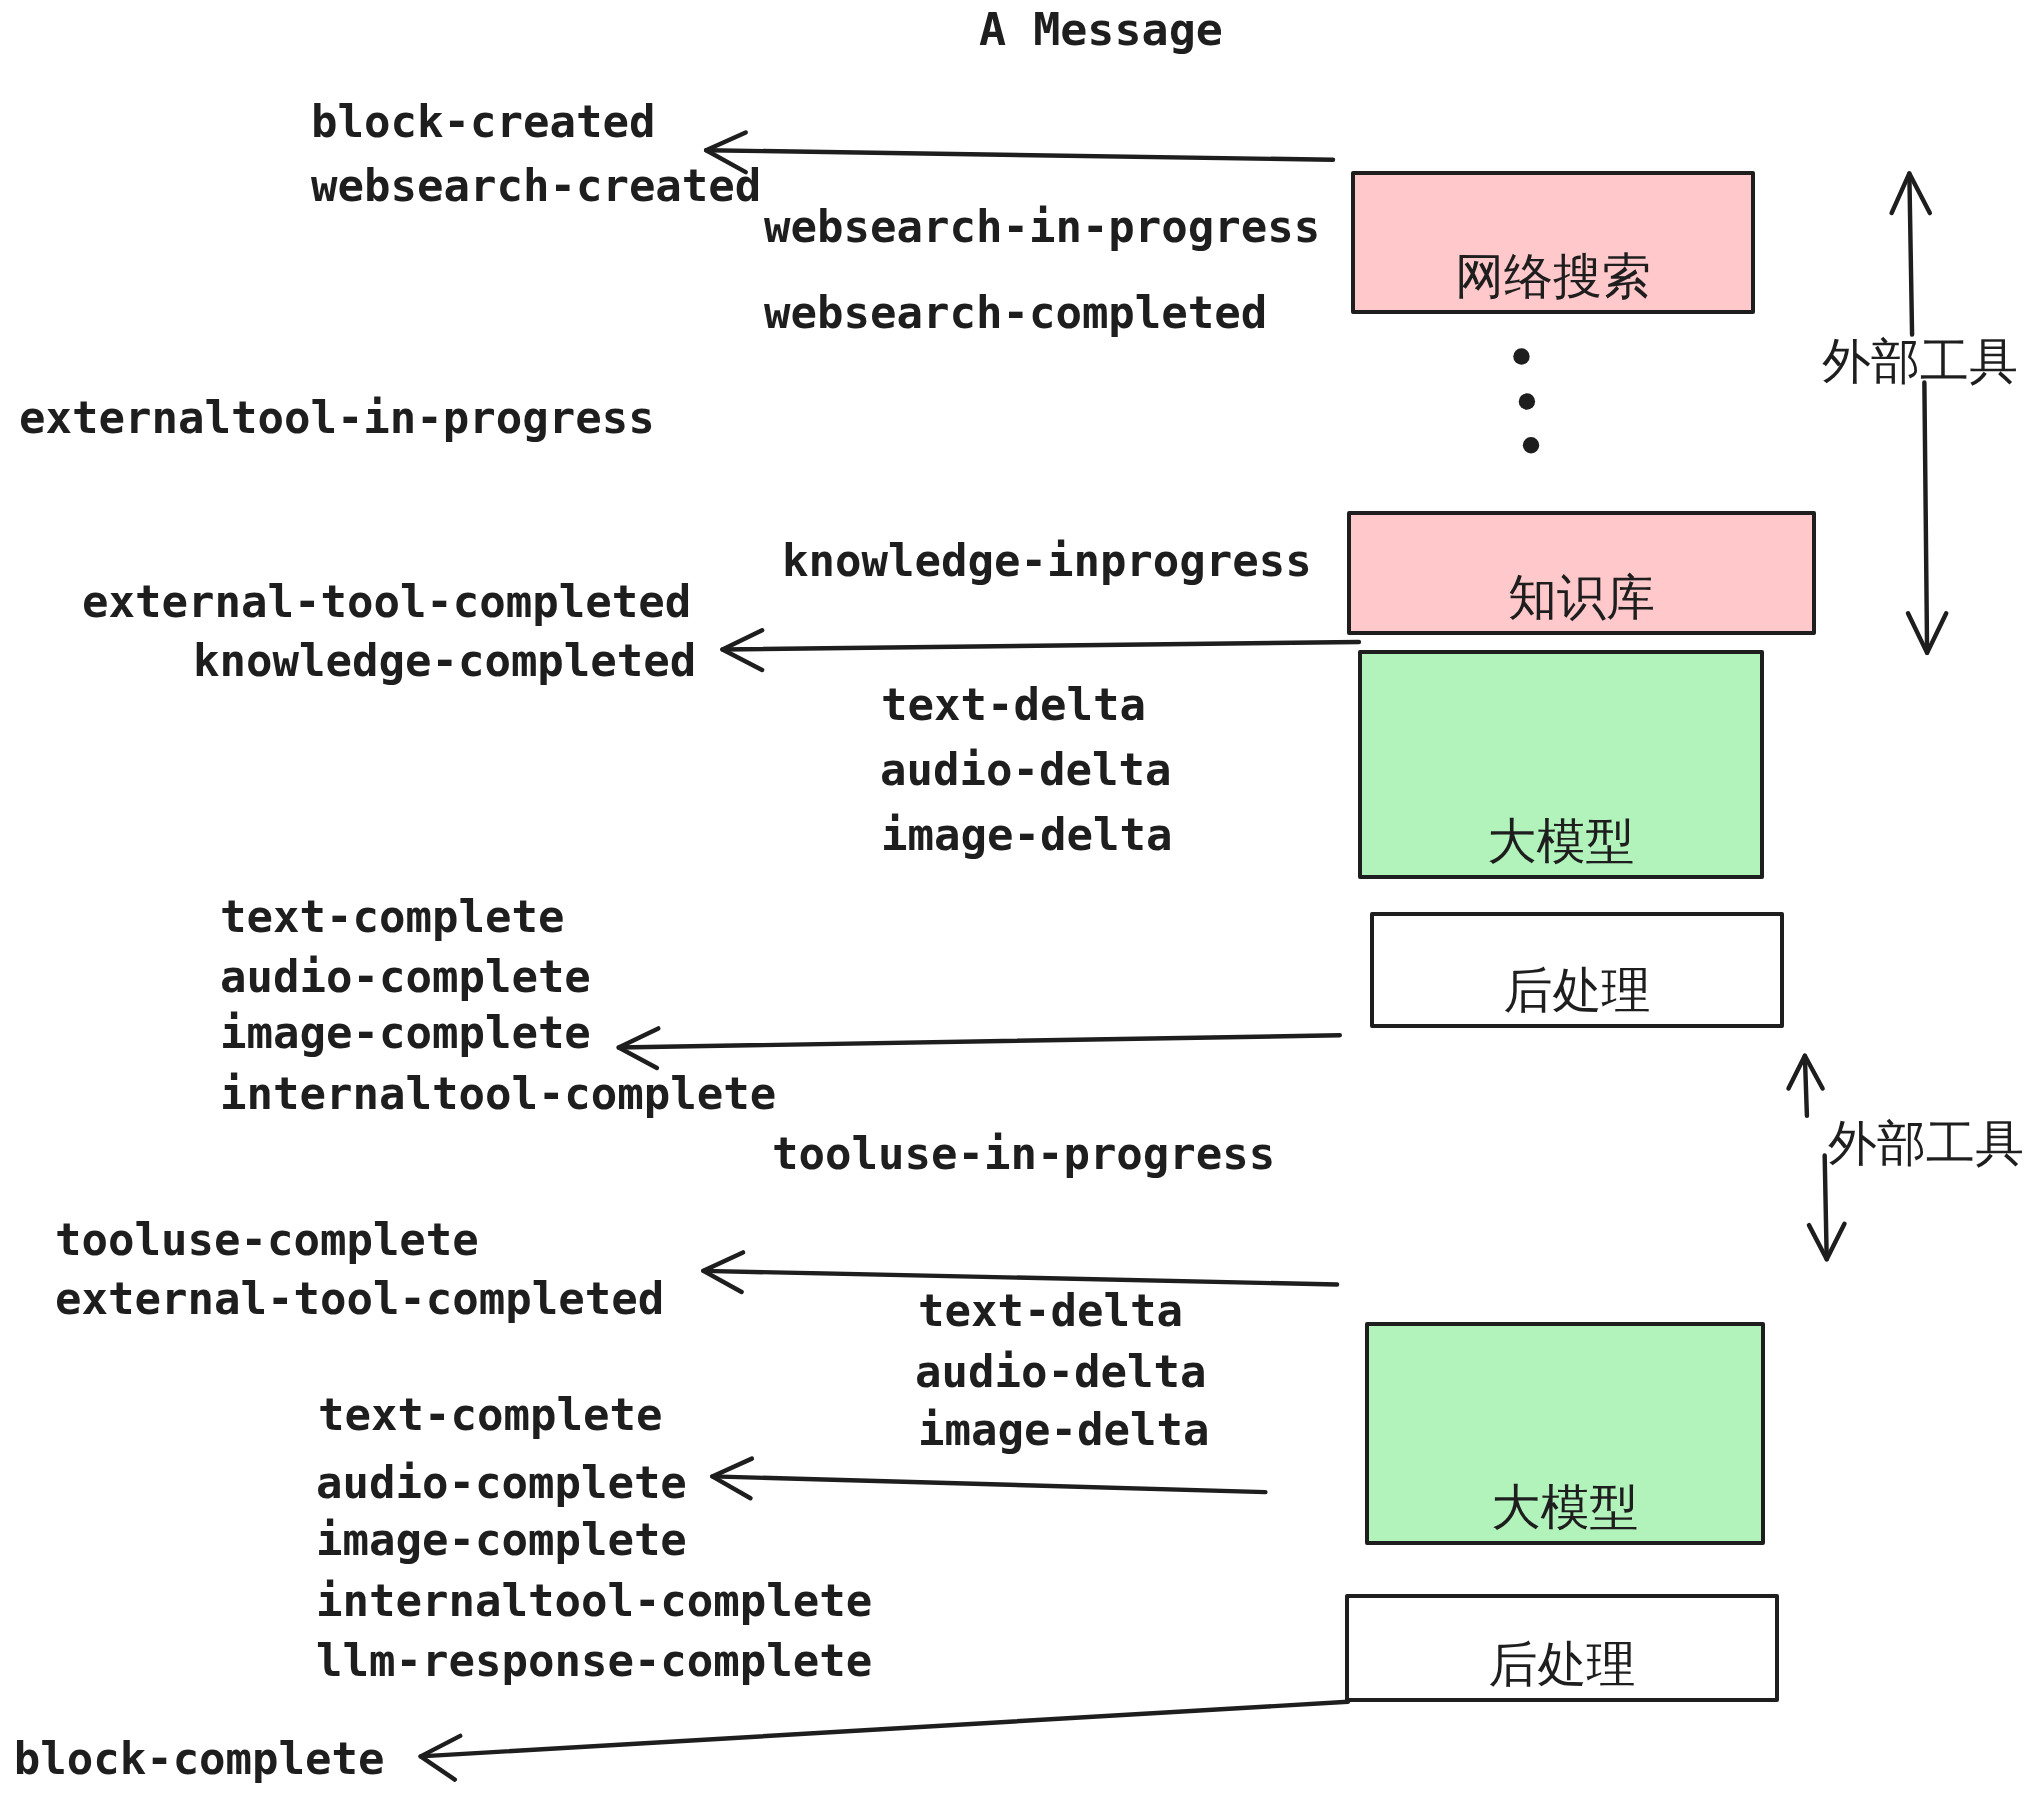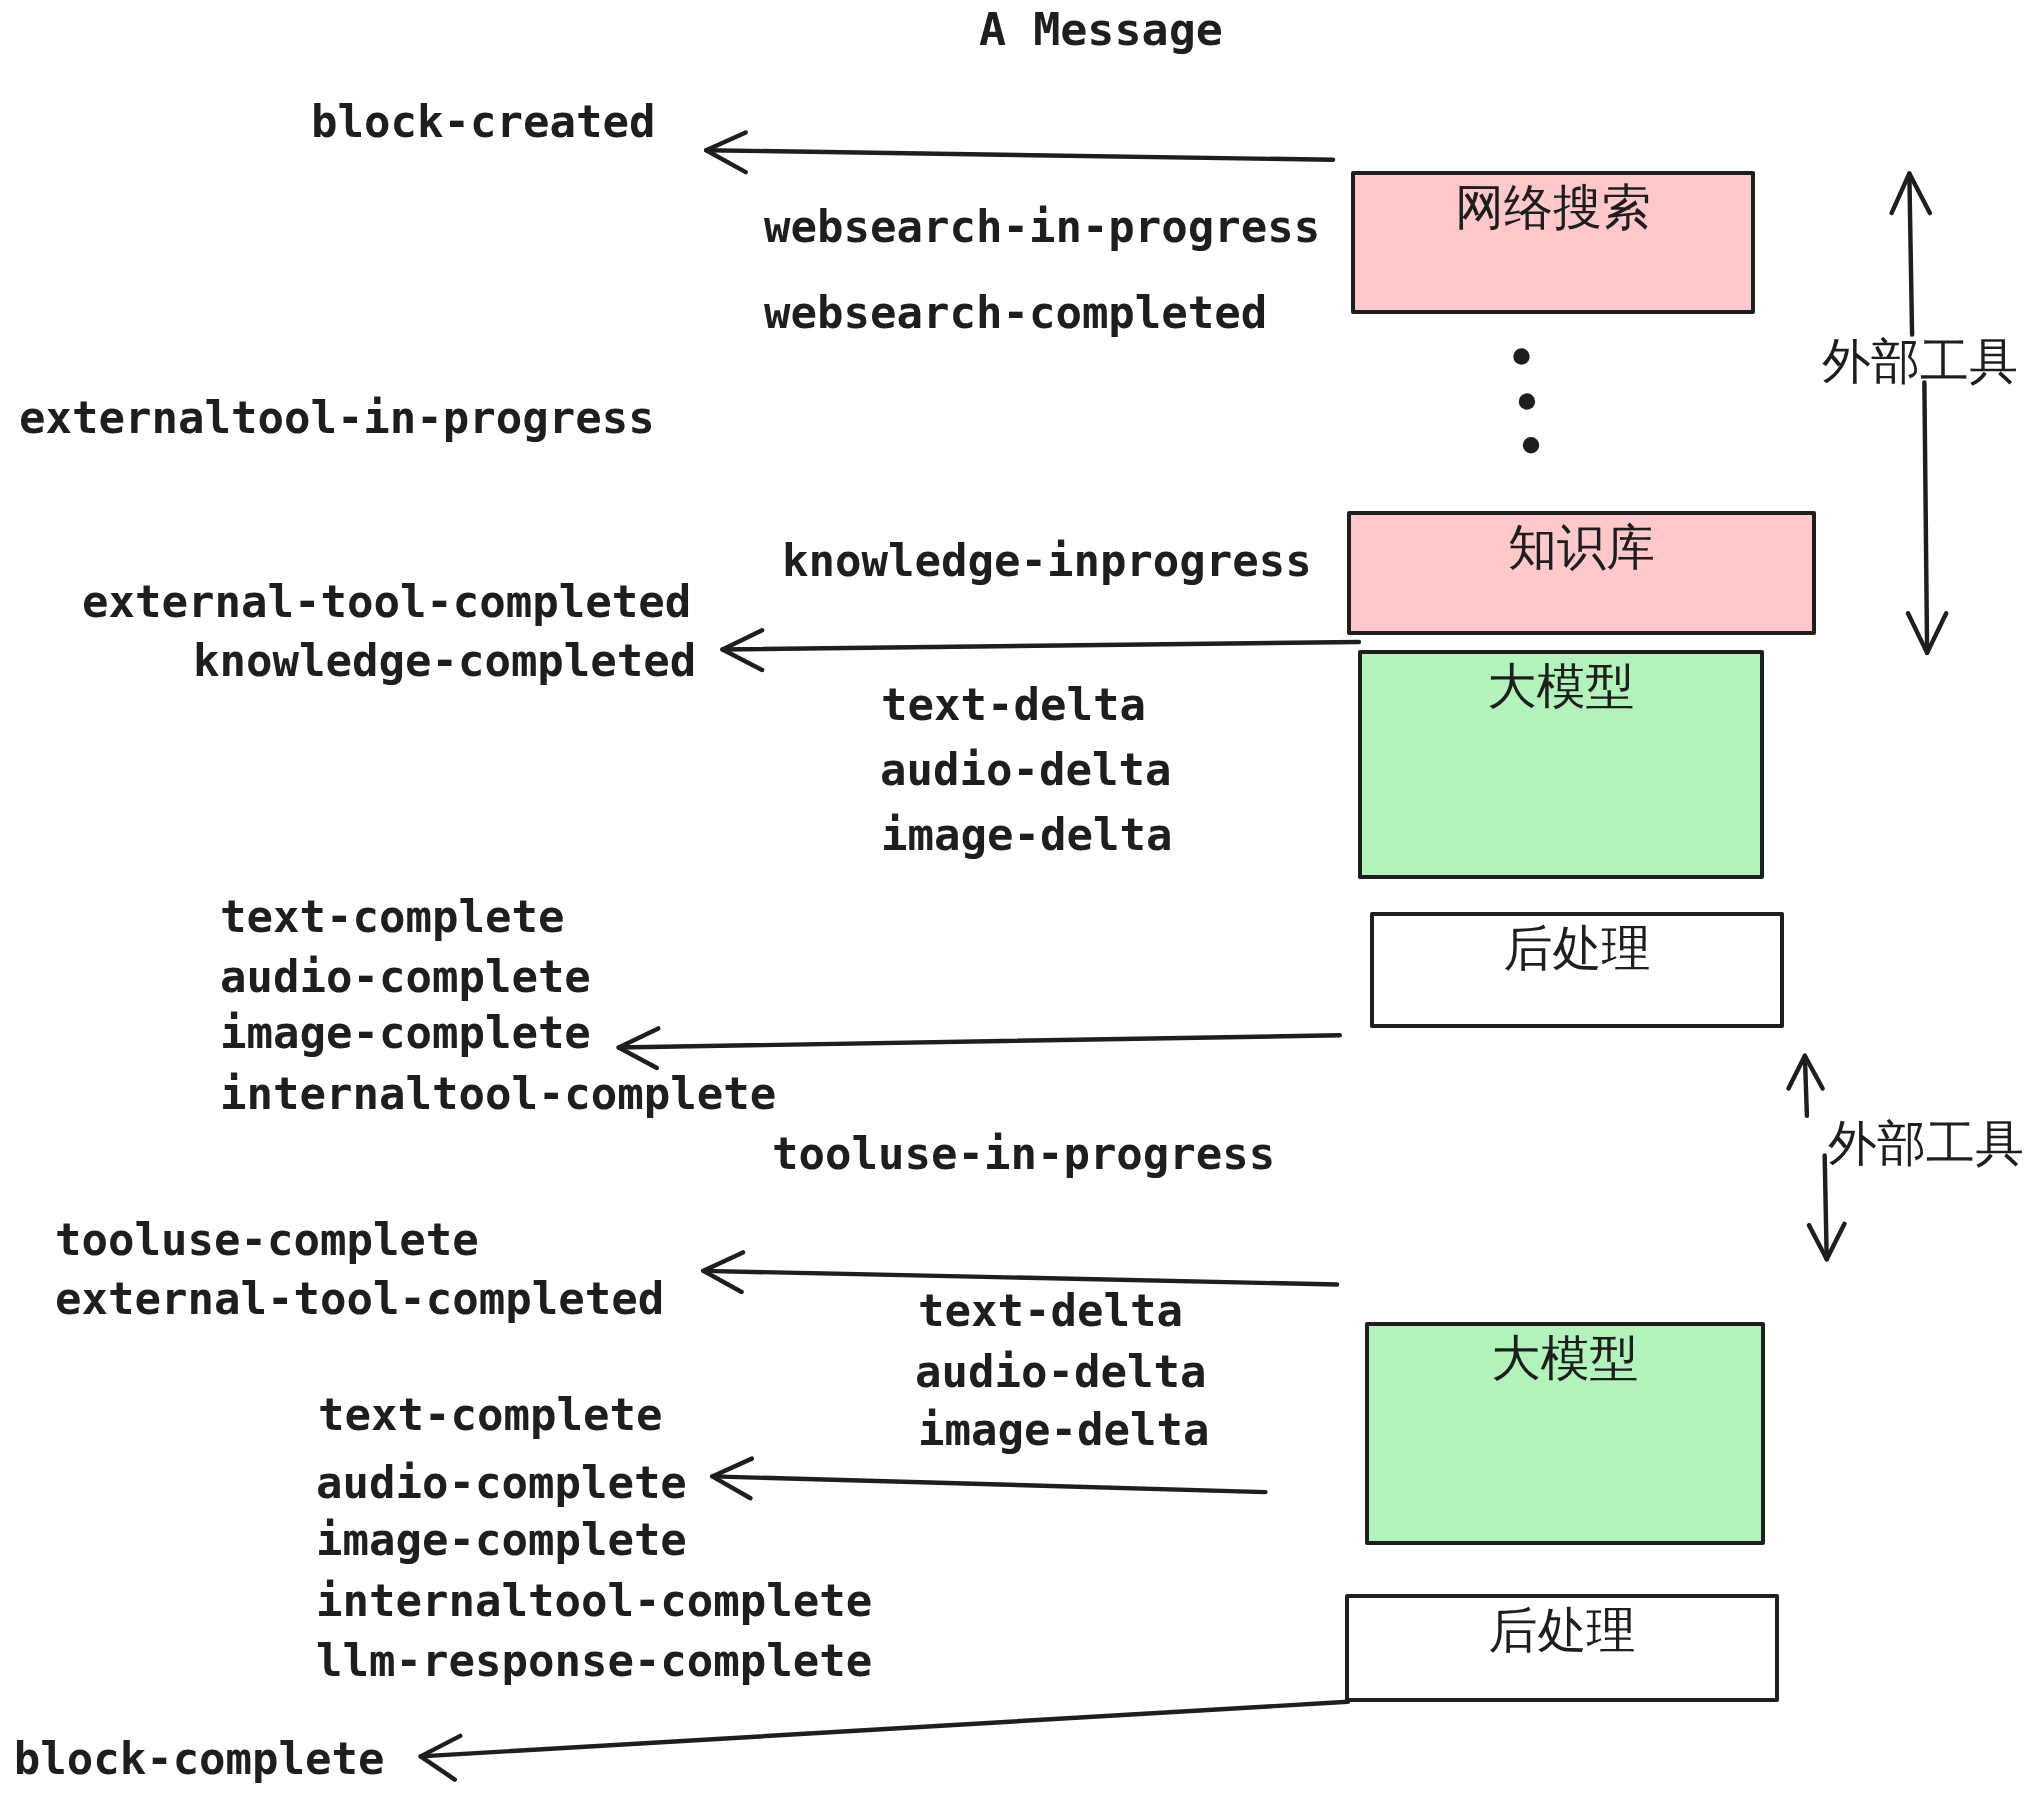--- a/index.html
+++ b/index.html
@@ -24,21 +24,21 @@
     font-size: 44px;
     font-weight: 700;
     white-space: nowrap;
     line-height: 52px;
   }
   .box {
     position: absolute;
     border: 4.8px solid #1e1e1e;
     border-radius: 2px;
     display: flex;
-    align-items: flex-start;
+    align-items: flex-end;
     justify-content: center;
     box-sizing: border-box;
   }
   .box .box-label {
     font-family: "DejaVu Sans", sans-serif;
     font-size: 49px;
     font-weight: 400;
     color: #1e1e1e;
     white-space: nowrap;
   }
@@ -132,20 +132,21 @@
     <g>
       <circle cx="2228" cy="522" r="12"></circle>
       <circle cx="2236" cy="588" r="12"></circle>
       <circle cx="2242" cy="652" r="12"></circle>
     </g>
   </svg>
 
   <div class="title" style="left:979px; top:3px;">A Message</div>
 
   <div class="evt" style="left:311px;  top:96px;">block-created</div>
+  <div class="evt" style="left:311px;  top:160px;">websearch-created</div>
   <div class="evt" style="left:764px; top:201px;">websearch-in-progress</div>
   <div class="evt" style="left:764px; top:287px;">websearch-completed</div>
   <div class="evt" style="left:19px;   top:392px;">externaltool-in-progress</div>
   <div class="evt" style="left:782px; top:535px;">knowledge-inprogress</div>
   <div class="evt" style="left:82px;  top:576px;">external-tool-completed</div>
   <div class="evt" style="left:193px;  top:635px;">knowledge-completed</div>
   <div class="evt" style="left:881px; top:679px;">text-delta</div>
   <div class="evt" style="left:880px; top:744px;">audio-delta</div>
   <div class="evt" style="left:881px; top:809px;">image-delta</div>
   <div class="evt" style="left:220px;  top:891px;">text-complete</div>

